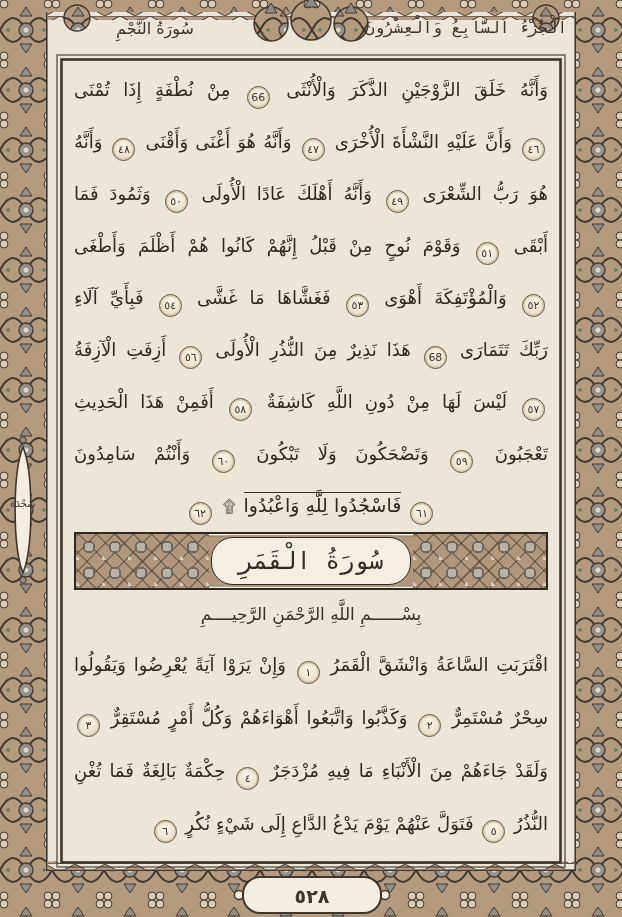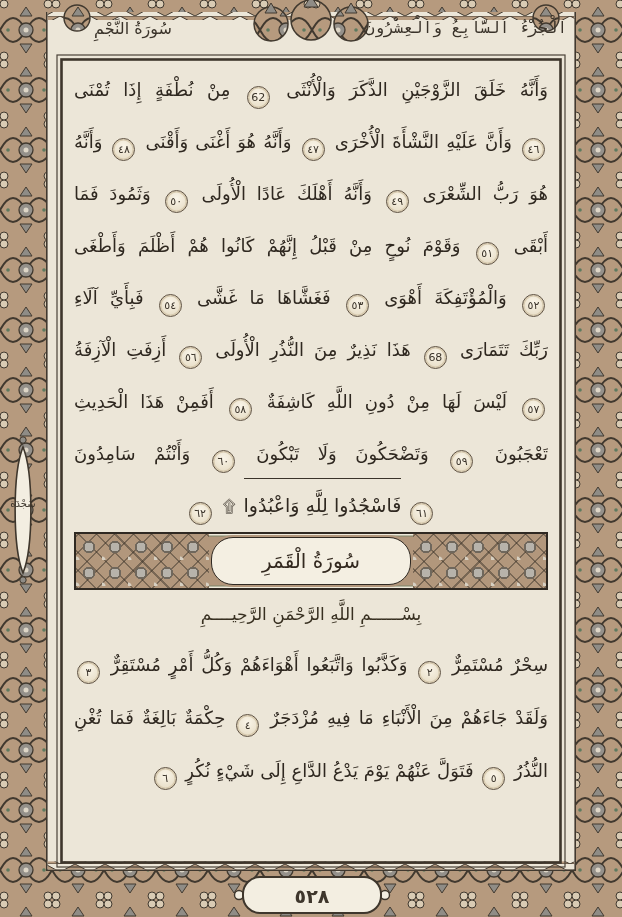--- a/index.html
+++ b/index.html
@@ -15,21 +15,21 @@
   }
   .frame-svg{position:absolute;inset:0;z-index:1;}
   
   .hdr{
     position:absolute;z-index:3;top:14px;height:32px;line-height:30px;
     text-align:center;font-size:16px;color:#3a332a;letter-spacing:0;
   }
   .hdr-surah{left:416px;width:150px;} 
   .hdr-juz{left:358px;width:216px;font-family:Liberation Mono, monospace;}
   
-  .hdr-surah{left:44px;width:178px;}
+  .hdr-surah{left:66px;width:178px;}
   
   .sajdah-tab{
     position:absolute;z-index:3;left:3px;top:498px;width:40px;
     text-align:center;font-size:10px;color:#3a332a;
   }
   
   .content{
     position:absolute;z-index:2;
     left:64px;top:58px;width:494px;height:806px;
     box-sizing:border-box;
@@ -55,21 +55,21 @@
     background:radial-gradient(circle at 50% 35%, #faf5e9 0%, #e7ddc6 80%);
     font-size:11px;line-height:1;
     color:#3a332a;
     margin:0 3px;
     vertical-align:-5px;
   }
   .final-line{
     height:50px;line-height:50px;text-align:center;
     font-size:19px;color:#2f2820;white-space:nowrap;
   }
-  .sajdah-overline{border-top:1.6px solid #3a332a;padding-top:15px;}
+  .sajdah-overline{border-top:1.6px solid #3a332a;padding-top:1px;}
   .sajdah-sym{font-size:17px;margin:0 2px;color:#2f2820;}
   
   .banner{
     height:54px;margin:2px 0 1px 0;
     display:flex;align-items:stretch;
     border:2px solid #2f2922;
     box-shadow:inset 0 0 0 1.5px #efe9da, inset 0 0 0 2.5px rgba(93,122,95,.65);
     background:#b2977c;
   }
   .banner-side{
@@ -82,22 +82,23 @@
       repeating-linear-gradient(-45deg, rgba(52,45,36,.45) 0 1.5px, rgba(0,0,0,0) 1.5px 13px);
     background-size:26px 26px, 26px 26px, auto auto, auto auto;
   }
   .banner-title-box{
     min-width:198px;
     margin:3px 2px;
     background:#f4efe2;
     border:1.6px solid #2f2922;
     border-radius:22px;
     display:flex;align-items:center;justify-content:center;
-    font-size:20px;color:#33291f;
+    font-size:24px;color:#33291f;
     box-shadow:0 0 0 2px #b2977c;
+    font-family:Liberation Mono, monospace;
   }
   
   .bismillah{
     height:47px;line-height:47px;text-align:center;
     font-size:17px;color:#383021;white-space:nowrap;
   }
   
   .page-number{
     position:absolute;z-index:3;
     left:243px;top:880px;width:138px;height:32px;
@@ -173,21 +174,21 @@
   </svg>
 
   <div class="hdr hdr-surah">سُورَةُ النَّجْمِ</div>
   <div class="hdr hdr-juz">الْجُزْءُ السَّابِعُ وَالْعِشْرُونَ</div>
 
   <div class="sajdah-tab">سَجْدَة</div>
 
   <div class="content">
 
     <div class="najm-block">
-        <div class="qline"><span>وَأَنَّهُ خَلَقَ الزَّوْجَيْنِ الذَّكَرَ وَالْأُنْثَى </span><span class="aya">62</span><span> مِنْ نُطْفَةٍ إِذَا تُمْنَى</span></div>
+        <div class="qline"><span>وَأَنَّهُ خَلَقَ الزَّوْجَيْنِ الذَّكَرَ وَالْأُنْثَى </span><span class="aya">66</span><span> مِنْ نُطْفَةٍ إِذَا تُمْنَى</span></div>
         <div class="qline"><span class="aya">٤٦</span><span> وَأَنَّ عَلَيْهِ النَّشْأَةَ الْأُخْرَى </span><span class="aya">٤٧</span><span> وَأَنَّهُ هُوَ أَغْنَى وَأَقْنَى </span><span class="aya">٤٨</span><span> وَأَنَّهُ</span></div>
         <div class="qline"><span>هُوَ رَبُّ الشِّعْرَى </span><span class="aya">٤٩</span><span> وَأَنَّهُ أَهْلَكَ عَادًا الْأُولَى </span><span class="aya">٥٠</span><span> وَثَمُودَ فَمَا</span></div>
         <div class="qline"><span>أَبْقَى </span><span class="aya">٥١</span><span> وَقَوْمَ نُوحٍ مِنْ قَبْلُ إِنَّهُمْ كَانُوا هُمْ أَظْلَمَ وَأَطْغَى</span></div>
         <div class="qline"><span class="aya">٥٢</span><span> وَالْمُؤْتَفِكَةَ أَهْوَى </span><span class="aya">٥٣</span><span> فَغَشَّاهَا مَا غَشَّى </span><span class="aya">٥٤</span><span> فَبِأَيِّ آلَاءِ</span></div>
         <div class="qline"><span>رَبِّكَ تَتَمَارَى </span><span class="aya">68</span><span> هَذَا نَذِيرٌ مِنَ النُّذُرِ الْأُولَى </span><span class="aya">٥٦</span><span> أَزِفَتِ الْآزِفَةُ</span></div>
         <div class="qline"><span class="aya">٥٧</span><span> لَيْسَ لَهَا مِنْ دُونِ اللَّهِ كَاشِفَةٌ </span><span class="aya">٥٨</span><span> أَفَمِنْ هَذَا الْحَدِيثِ</span></div>
         <div class="qline"><span>تَعْجَبُونَ </span><span class="aya">٥٩</span><span> وَتَضْحَكُونَ وَلَا تَبْكُونَ </span><span class="aya">٦٠</span><span> وَأَنْتُمْ سَامِدُونَ</span></div>
       </div>
 
     <div class="final-line">
@@ -201,20 +202,21 @@
       <div class="banner-side"></div>
       <div class="banner-title-box">
         <span>سُورَةُ الْقَمَرِ</span>
       </div>
       <div class="banner-side"></div>
     </div>
 
     <div class="bismillah">بِسْــــــمِ اللَّهِ الرَّحْمَنِ الرَّحِيــــمِ</div>
 
     <div class="qamar-block">
+        <div class="qline"><span>اقْتَرَبَتِ السَّاعَةُ وَانْشَقَّ الْقَمَرُ </span><span class="aya">١</span><span> وَإِنْ يَرَوْا آيَةً يُعْرِضُوا وَيَقُولُوا</span></div>
         <div class="qline"><span>سِحْرٌ مُسْتَمِرٌّ </span><span class="aya">٢</span><span> وَكَذَّبُوا وَاتَّبَعُوا أَهْوَاءَهُمْ وَكُلُّ أَمْرٍ مُسْتَقِرٌّ </span><span class="aya">٣</span></div>
         <div class="qline"><span>وَلَقَدْ جَاءَهُمْ مِنَ الْأَنْبَاءِ مَا فِيهِ مُزْدَجَرٌ </span><span class="aya">٤</span><span> حِكْمَةٌ بَالِغَةٌ فَمَا تُغْنِ</span></div>
         <div class="qline"><span>النُّذُرُ </span><span class="aya">٥</span><span> فَتَوَلَّ عَنْهُمْ يَوْمَ يَدْعُ الدَّاعِ إِلَى شَيْءٍ نُكُرٍ </span><span class="aya">٦</span></div>
       </div>
 
   </div>
 
   <div class="page-number">٥٢٨</div>
 
 </div>

